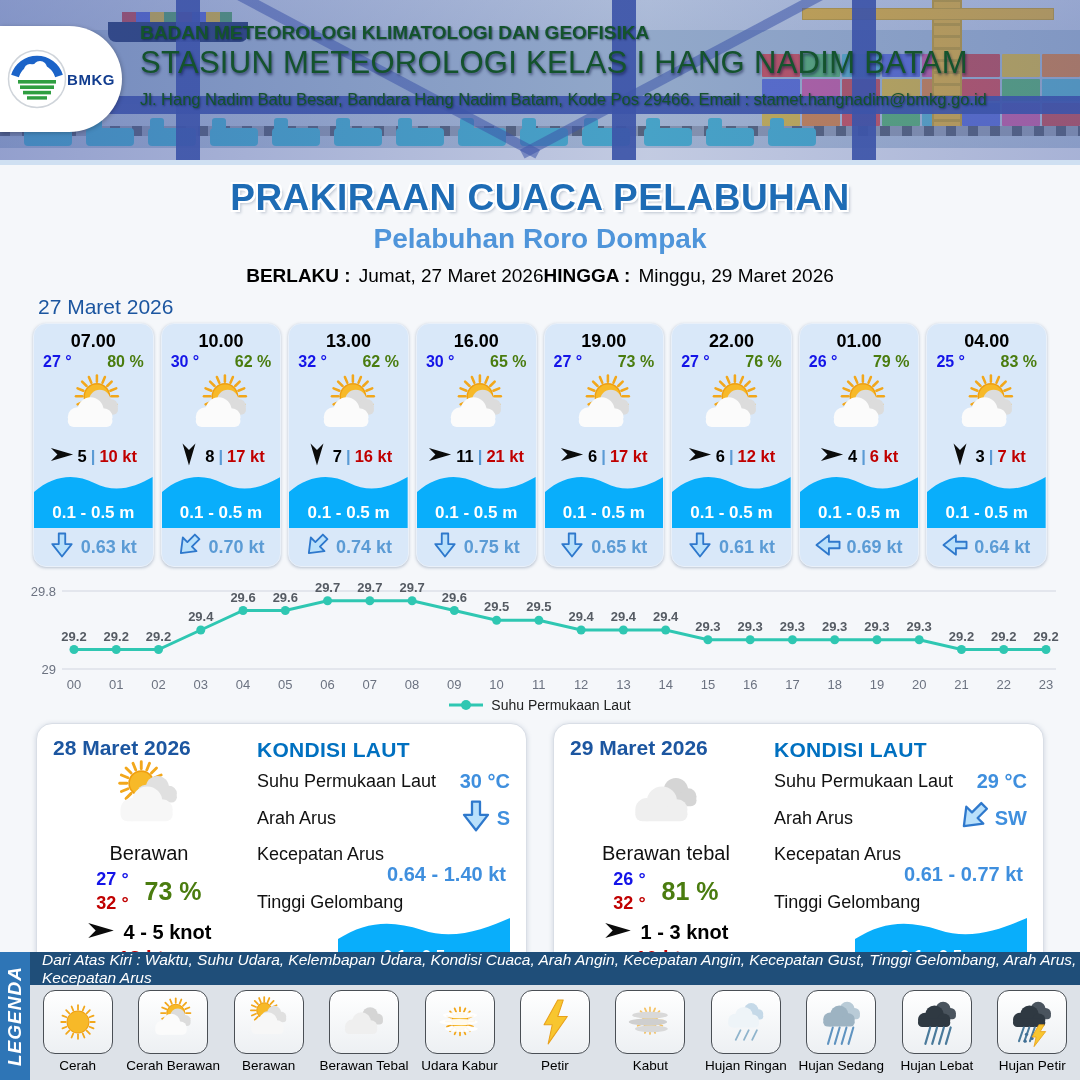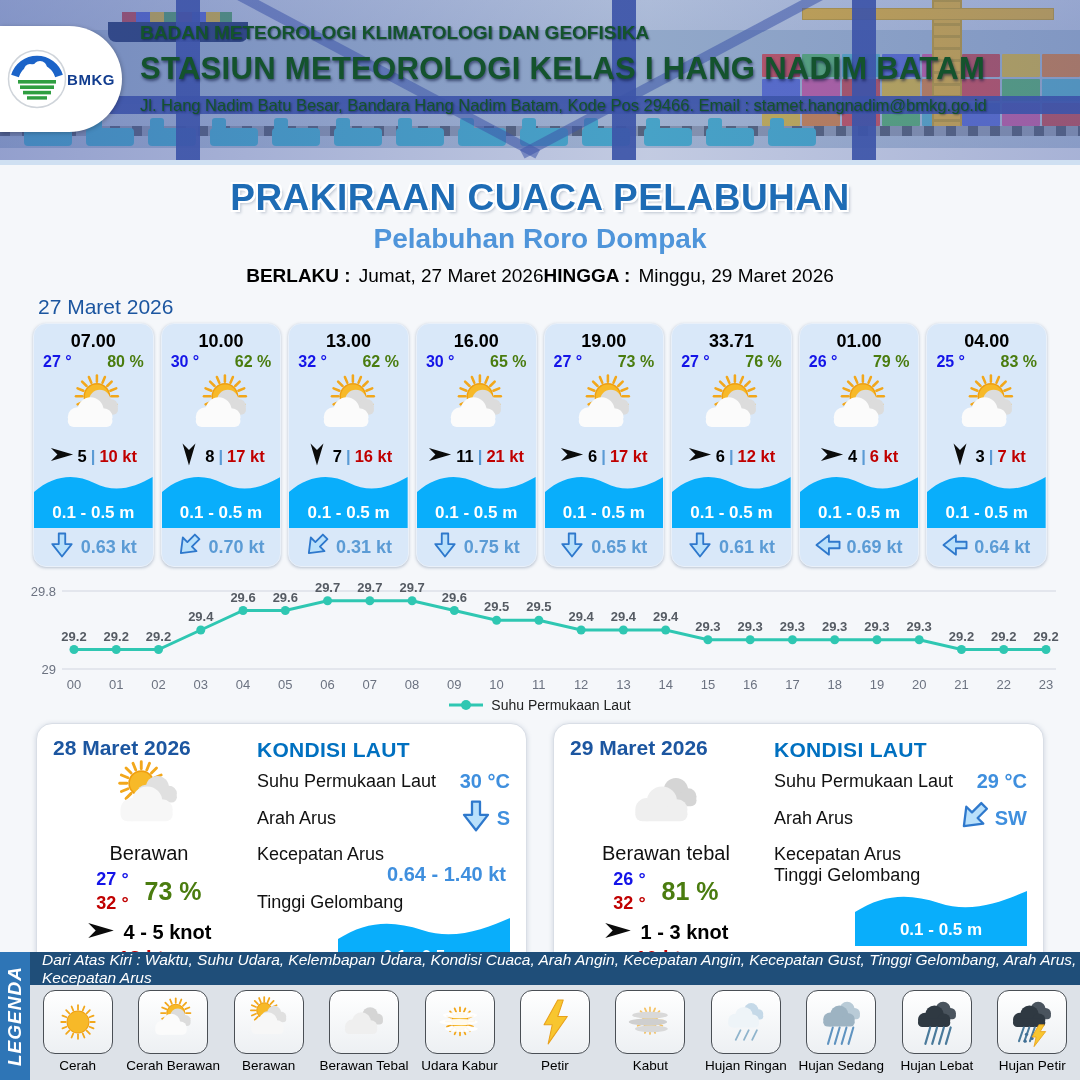--- a/index.html
+++ b/index.html
@@ -22,21 +22,21 @@
   .art-chairs{position:absolute;left:0;right:0;bottom:10px;height:34px;display:flex;gap:14px;padding-left:24px}
   .art-chairs div{width:48px;height:18px;background:#49b8cf;border-radius:4px;margin-top:12px;position:relative}
   .art-chairs div:before{content:"";position:absolute;left:2px;top:-10px;width:14px;height:12px;background:#49b8cf;border-radius:3px}
   .mull-v{position:absolute;top:0;bottom:0;width:24px;background:#3c55a8;opacity:.92}
   .mull-h{position:absolute;left:0;right:0;top:96px;height:18px;background:#3c55a8;opacity:.92}
   .diag{position:absolute;width:380px;height:10px;background:#3c55a8;opacity:.55}
   .hdr-overlay{position:absolute;inset:0;background:linear-gradient(90deg,rgba(64,84,170,.50),rgba(64,84,170,.22) 60%,rgba(64,84,170,.38))}
   .hdr-sep{height:5px;background:#cfe0f2}
   .hdr-text{position:absolute;left:140px;top:22px;right:20px;color:#14532d;z-index:5}
   .hdr-org{font-size:19px;font-weight:bold;text-shadow:1px 1px 2px rgba(10,20,60,.55)}
-  .hdr-station{font-size:31px;font-weight:bold;margin-top:7px;letter-spacing:.3px;text-shadow:1px 2px 3px rgba(10,20,60,.6)}
+  .hdr-station{font-size:31px;font-weight:normal;margin-top:1px;letter-spacing:.3px;text-shadow:1px 2px 3px rgba(10,20,60,.6)}
   .hdr-addr{font-size:16.5px;margin-top:9px;text-shadow:1px 1px 2px rgba(10,20,60,.55)}
   .logo-pill{position:absolute;left:0;top:26px;width:122px;height:106px;background:#fff;border-radius:0 54px 54px 0;
     z-index:6;display:flex;flex-direction:row;align-items:center;justify-content:center;box-shadow:1px 1px 4px rgba(0,0,0,.25)}
   .logo-label{color:#123d8f;font-weight:bold;font-size:15px;margin-top:1px;letter-spacing:.5px}
   
   .title-main{text-align:center;margin:12px 0 0;font-size:37px;font-weight:bold;color:var(--title-blue,#1e6cb5);letter-spacing:.5px;
     text-shadow:-2px -2px 0 #fff,2px -2px 0 #fff,-2px 2px 0 #fff,2px 2px 0 #fff,3px 3px 3px rgba(80,100,130,.35)}
   .title-port{text-align:center;margin:4px 0 0;font-size:28px;font-weight:bold;color:var(--subtitle-blue,#4f95da)}
   .validity{display:flex;justify-content:center;margin-top:10px;font-size:19px;color:#000}
   .validity b{margin-right:8px}
@@ -354,21 +354,21 @@
     <div class="wave">
       <svg viewBox="0 0 122 58" preserveAspectRatio="none">
         <path d="M0,22 C20,5 42,3 62,13 C84,24 104,17 122,7 L122,58 L0,58 Z" fill="#09aefb"></path>
       </svg>
       <span class="wave-text">0.1 - 0.5 m</span>
     </div>
     <div class="current-row">
       <span class="carrow"><svg width="24" height="26" viewBox="0 0 26 28" style="overflow:visible;transform:rotate(45deg)">
             <path d="M9.5,1.5 h7 v11.5 h7 L13,26.5 2.5,13 h7 z" fill="#b9e0fb" stroke="#2e78cc" stroke-width="2" stroke-linejoin="round"></path>
           </svg></span>
-      <span class="cur">0.31 kt</span>
+      <span class="cur">0.74 kt</span>
     </div>
   </div>
 
   <div class="card">
     <div class="time">16.00</div>
     <div class="th-row">
       <span class="temp">30 °</span>
       <span class="hum">65 %</span>
     </div>
     <div class="wicon"><svg width="80" height="74" viewBox="0 0 76 76">
@@ -477,21 +477,21 @@
     </div>
     <div class="current-row">
       <span class="carrow"><svg width="24" height="26" viewBox="0 0 26 28" style="overflow:visible;transform:rotate(0deg)">
             <path d="M9.5,1.5 h7 v11.5 h7 L13,26.5 2.5,13 h7 z" fill="#b9e0fb" stroke="#2e78cc" stroke-width="2" stroke-linejoin="round"></path>
           </svg></span>
       <span class="cur">0.65 kt</span>
     </div>
   </div>
 
   <div class="card">
-    <div class="time">33.71</div>
+    <div class="time">22.00</div>
     <div class="th-row">
       <span class="temp">27 °</span>
       <span class="hum">76 %</span>
     </div>
     <div class="wicon"><svg width="80" height="74" viewBox="0 0 76 76">
           <line x1="57" y1="25" x2="63.5" y2="25" stroke="#f2a71b" stroke-width="2.6" stroke-linecap="round"></line>
           <line x1="55.8581929876693" y1="30.740251485476346" x2="61.86340994899267" y2="33.22769379584943" stroke="#f2a71b" stroke-width="2.6" stroke-linecap="round"></line>
           <line x1="52.60660171779821" y1="35.60660171779821" x2="57.202795795510774" y2="40.20279579551077" stroke="#f2a71b" stroke-width="2.6" stroke-linecap="round"></line>
           <line x1="47.74025148547635" y1="38.8581929876693" x2="50.22769379584943" y2="44.86340994899267" stroke="#f2a71b" stroke-width="2.6" stroke-linecap="round"></line>
           <line x1="42" y1="40" x2="42" y2="46.5" stroke="#f2a71b" stroke-width="2.6" stroke-linecap="round"></line>
@@ -876,20 +876,21 @@
         <span class="k-dir">
           <span class="carrow"><svg width="30" height="32" viewBox="0 0 26 28" style="overflow:visible;transform:rotate(45deg)">
                 <path d="M9.5,1.5 h7 v11.5 h7 L13,26.5 2.5,13 h7 z" fill="#b9e0fb" stroke="#2e78cc" stroke-width="2" stroke-linejoin="round"></path>
               </svg></span>
           <span class="k-val k-dirv">SW</span>
         </span>
       </div>
       <div class="k-row" style="margin-bottom:0">
         <span class="k-speed-label">Kecepatan Arus</span>
       </div>
+      <div class="k-val k-speed-val">0.61 - 0.77 kt</div>
       <div class="k-row" style="margin-bottom:0">
         <span class="k-wave-label">Tinggi Gelombang</span>
       </div>
       <div class="k-wave">
         <svg viewBox="0 0 172 58" preserveAspectRatio="none">
           <path d="M0,24 C28,6 54,5 84,15 C116,26 146,14 172,3 L172,58 L0,58 Z" fill="#09aefb"></path>
         </svg>
         <span class="k-wave-text">0.1 - 0.5 m</span>
       </div>
     </div>

